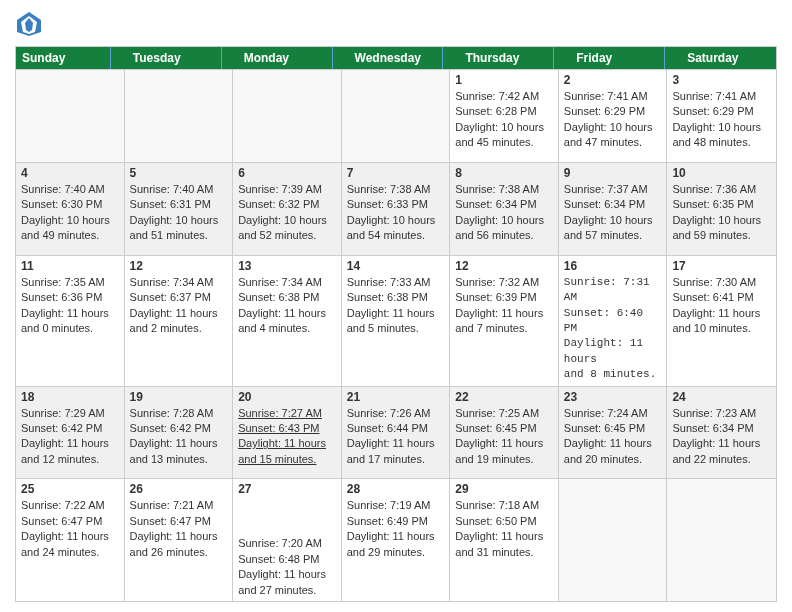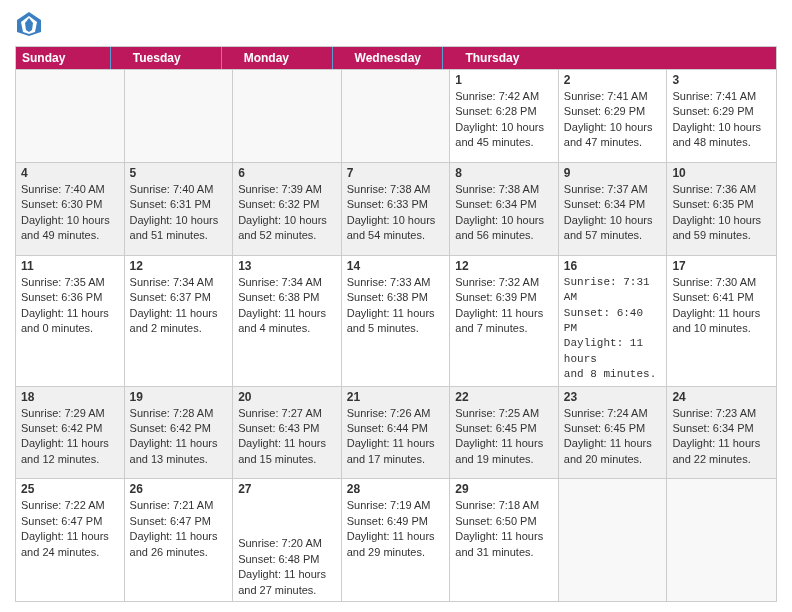--- a/index.html
+++ b/index.html
@@ -59,21 +59,21 @@
     }
     .calendar {
       flex: 1;
       display: flex;
       flex-direction: column;
       border: 1px solid #ccc;
     }
     .cal-header {
       display: grid;
       grid-template-columns: repeat(7, 1fr);
-      background: #be185d;
+      background: #15803d;
       gap: 16px;
     }
     .cal-header-cell {
       color: #fff;
       font-size: 12px;
       font-weight: bold;
       padding: 4px 6px;
       text-align: left;
       border-right: 1px solid #5a9fd4;
     }
@@ -144,20 +144,22 @@
     </div>
   </div>
 
   <div class="calendar">
     <div class="cal-header">
     <div class="cal-header-cell">Sunday</div>
         <div class="cal-header-cell">Tuesday</div>
         <div class="cal-header-cell">Monday</div>
         <div class="cal-header-cell">Wednesday</div>
         <div class="cal-header-cell">Thursday</div>
+        <div class="cal-header-cell">Friday</div>
+        <div class="cal-header-cell">Saturday</div>
       </div>
     <div class="cal-body">
     <div class="cal-week">
           <div class="cal-cell empty"></div>
           <div class="cal-cell empty"></div>
           <div class="cal-cell empty"></div>
           <div class="cal-cell empty"></div>
           <div class="cal-cell">
             <span class="day-num">1</span>
             <div class="day-info" style="white-space: pre-line;">Sunrise: 7:42 AM
@@ -292,21 +294,21 @@
           </div>
           <div class="cal-cell shaded">
             <span class="day-num">19</span>
             <div class="day-info" style="white-space: pre-line;">Sunrise: 7:28 AM
 Sunset: 6:42 PM
 Daylight: 11 hours
 and 13 minutes.</div>
           </div>
           <div class="cal-cell shaded">
             <span class="day-num">20</span>
-            <div class="day-info" style="white-space: pre-line;">Sunrise: 7:27 AM
+            <div class="day-info" style="white-space: pre-line; text-decoration: underline;">Sunrise: 7:27 AM
 Sunset: 6:43 PM
 Daylight: 11 hours
 and 15 minutes.</div>
           </div>
           <div class="cal-cell shaded">
             <span class="day-num">21</span>
             <div class="day-info" style="white-space: pre-line;">Sunrise: 7:26 AM
 Sunset: 6:44 PM
 Daylight: 11 hours
 and 17 minutes.</div>

